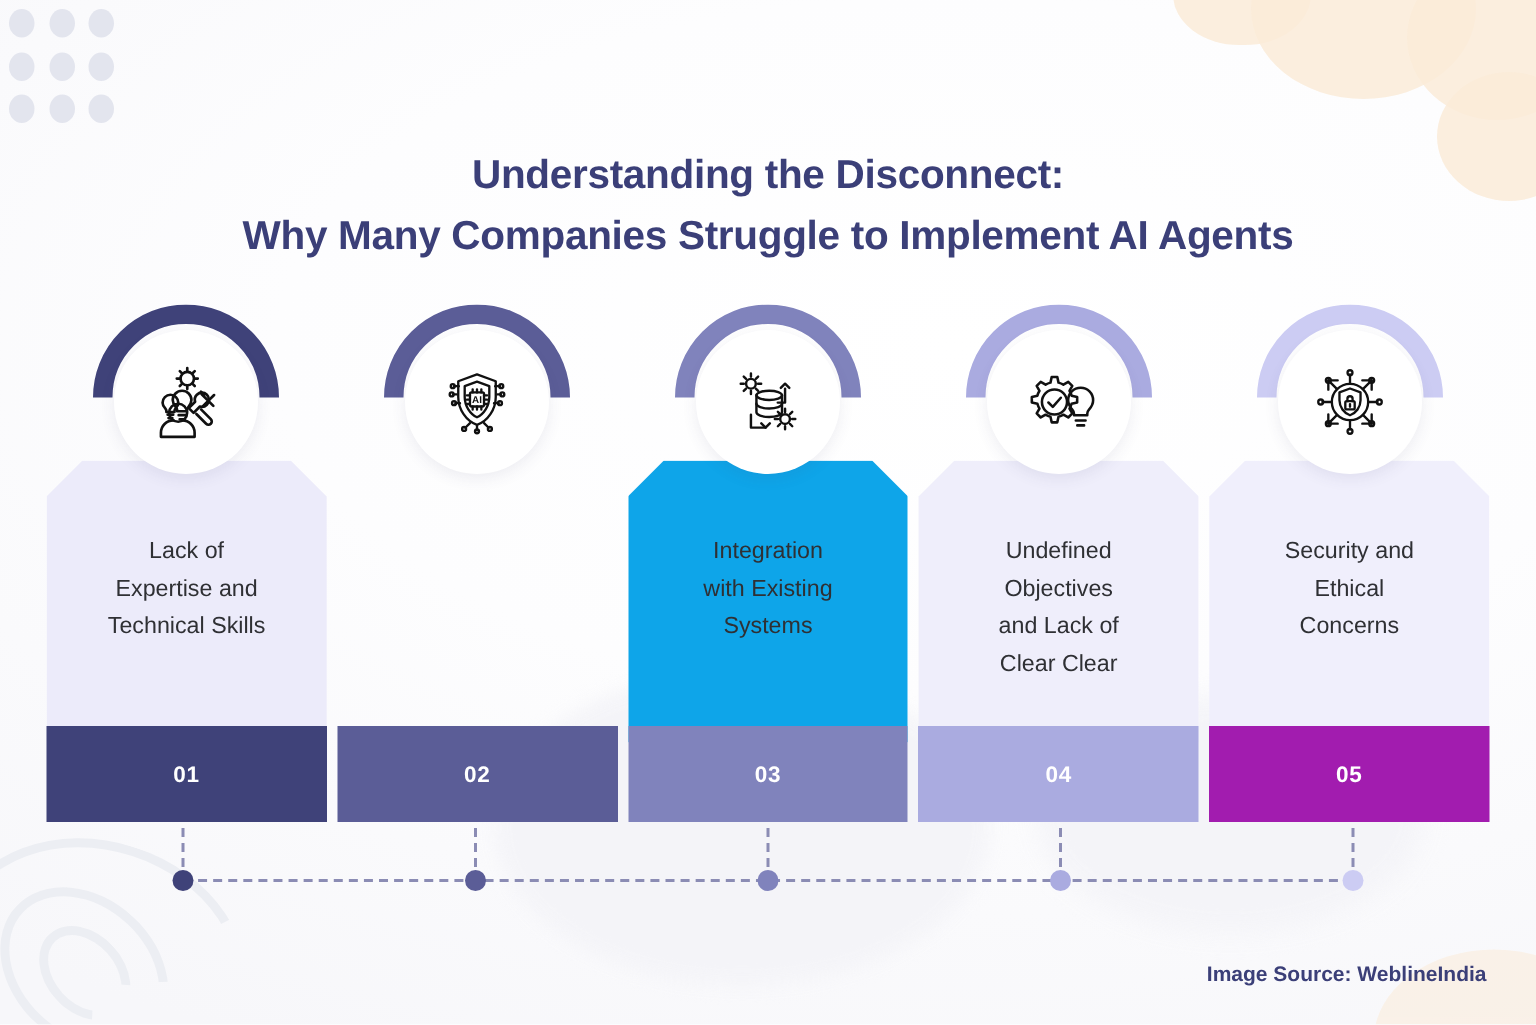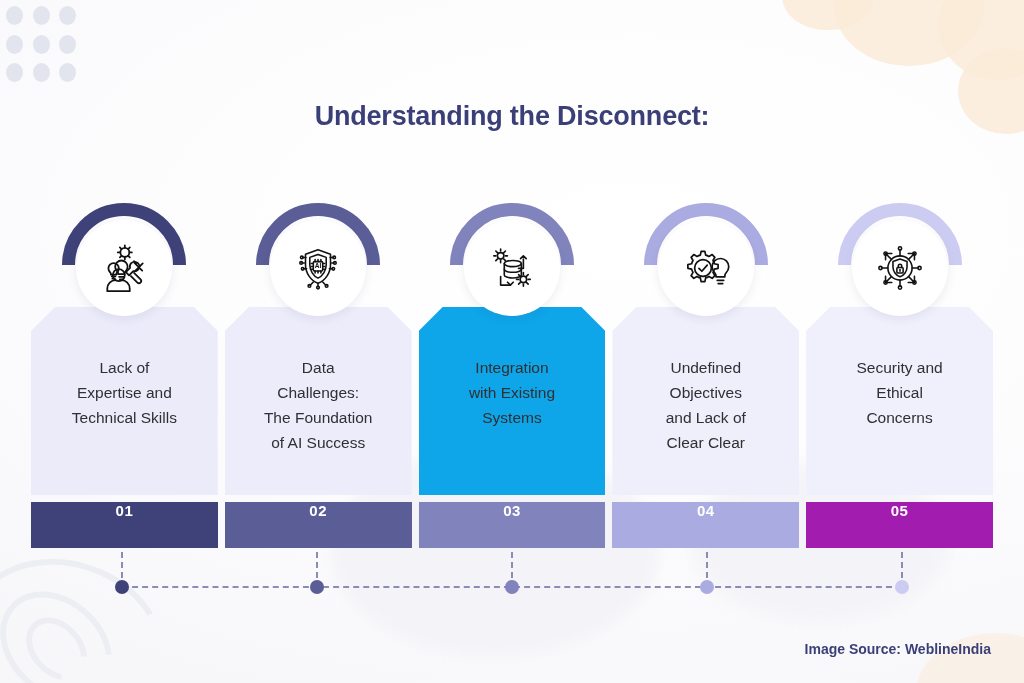--- a/index.html
+++ b/index.html
@@ -194,22 +194,23 @@
     text-align: center;
     white-space: pre-line;
     padding: 0 8px;
   }
 
   .numbar {
     position: absolute;
     left: 0;
     right: 0;
     bottom: 0;
-    height: 46px;
+    height: 64px;
     display: flex;
+    align-items: center;
     justify-content: center;
     color: #ffffff;
     font-size: 15px;
     font-weight: bold;
     letter-spacing: .5px;
     z-index: 4;
   }
 
   
   .timeline {
@@ -284,20 +285,21 @@
       <i></i>
       <i></i>
       <i></i>
       <i></i>
   </div>
 
   <div class="spiral"></div>
 
   <h1 class="title">
     <span class="line">Understanding the Disconnect:</span>
+    <span class="line">Why Many Companies Struggle to Implement AI Agents</span>
   </h1>
 
   <div class="cards">
 
     <div class="card">
       <div class="arc" style="color:#3f4279">
           <span></span>
         </div>
       <div class="icon-circle">
         <svg width="54" height="54" viewBox="0 0 64 64" fill="none" stroke="#111" stroke-width="2.1" stroke-linecap="round" stroke-linejoin="round">
@@ -341,26 +343,20 @@
             <circle cx="10.4" cy="25.5" r="1.7"></circle>
             <circle cx="12.4" cy="33" r="1.7"></circle>
           <circle cx="52.7" cy="18.5" r="1.7"></circle>
             <circle cx="53.6" cy="25.5" r="1.7"></circle>
             <circle cx="51.6" cy="33" r="1.7"></circle>
           <circle cx="21" cy="55" r="1.7"></circle>
             <circle cx="43" cy="55" r="1.7"></circle>
             <circle cx="32" cy="57" r="1.7"></circle>
         </svg>
       </div>
-      <div class="body" style="background:#edecfa">
-        <div class="label">Data
-Challenges:
-The Foundation
-of AI Success</div>
-      </div>
       <div class="numbar" style="background:#5b5d97">
         <span>02</span>
       </div>
     </div>
 
     <div class="card">
       <div class="arc" style="color:#8083bc">
           <span></span>
         </div>
       <div class="icon-circle">

